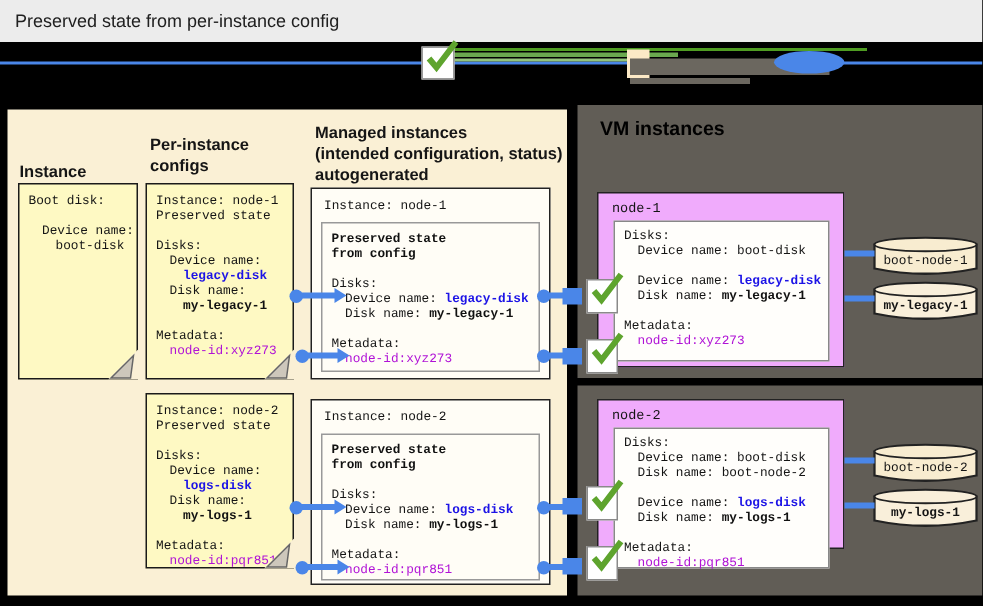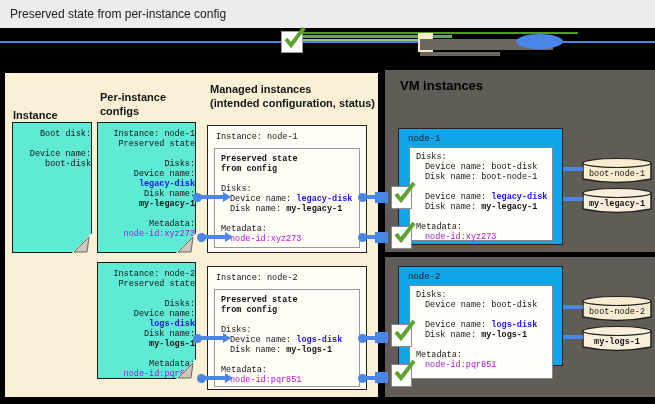--- a/index.html
+++ b/index.html
@@ -27,28 +27,28 @@
   
   .mono,.ln{font-family:"Liberation Mono",monospace;font-size:8.5px;line-height:10px;color:#141414;}
   .ln{white-space:nowrap;}
   .ind1{padding-left:9px;}
   .ind2{padding-left:18px;}
   .blank{height:10px;}
   .v-blue{color:#1c13e6;font-weight:bold;}
   .v-mag{color:#b012d6;font-weight:normal;}
   .v-b{font-weight:bold;color:#111;}
   
-  .doc{background:#5eead4;border:1px solid #1a1a1a;padding:6px 0 0 6px;box-sizing:border-box;text-align:right;}
+  .doc{background:#fef9c3;border:1px solid #1a1a1a;padding:6px 0 0 6px;box-sizing:border-box;}
   .doc .fold{position:absolute;right:-1px;bottom:-1px;}
   
   .mbox{background:#fffdf6;border:1px solid #222;box-sizing:border-box;}
   .mbox .title{position:absolute;left:8px;top:6px;}
   .inner{position:absolute;border:1px solid #999;background:#fffdf6;box-sizing:border-box;padding:5px 0 0 6px;}
   
-  .vmbox{background:#0ea5e9;border:1px solid #222;box-sizing:border-box;}
+  .vmbox{background:#f0abfc;border:1px solid #222;box-sizing:border-box;}
   .vmbox .title{position:absolute;left:9px;top:5px;font-size:9px;}
   .vminner{position:absolute;border:1px solid #888;background:#fffefb;box-sizing:border-box;padding:4px 0 0 6px;}
   
   .dot{width:9px;height:9px;border-radius:50%;background:#4a86e8;}
   .cline{height:4px;background:#4a86e8;}
   .arrow-r{width:0;height:0;border-top:5px solid transparent;border-bottom:5px solid transparent;border-left:8px solid #4a86e8;}
   .sq{width:13px;height:11px;background:#4a86e8;}
   .chk{width:19px;height:21px;background:#fff;border:1px solid #8a8a8a;}
   .chk svg,.legend-chk svg{position:absolute;}
   
@@ -88,20 +88,21 @@
   <div>Instance</div>
   <div>template</div>
 </div>
 <div class="abs colhead" style="left:100px;top:90px;">
   <div>Per-instance</div>
   <div>configs</div>
 </div>
 <div class="abs colhead" style="left:210px;top:82px;">
   <div>Managed instances</div>
   <div class="nrm">(intended configuration, status)</div>
+  <div>autogenerated</div>
 </div>
 
 <div class="abs doc" style="left:12px;top:122px;width:80px;height:131px;">
   <div class="ln">Boot disk:</div>
   <div class="ln blank"></div>
   <div class="ln ind1">Device name:</div>
   <div class="ln ind2">boot-disk</div>
   <svg class="fold" width="20" height="20" viewBox="0 0 20 20">
     <polygon points="20,0 20,20 0,20" fill="#faf0d5"></polygon>
     <polygon points="2,19 17,4 15,19" fill="#cdc7bb" stroke="#666" stroke-width="1"></polygon>
@@ -172,35 +173,35 @@
     <div class="ln">Metadata:</div>
     <div class="ln ind1 v-mag">node-id:pqr851</div>
   </div>
 </div>
 
 <div class="abs vmbox" style="left:398px;top:128px;width:165px;height:117px;">
   <div class="title mono">node-1</div>
   <div class="vminner" style="left:10px;top:18px;width:144px;height:94px;">
     <div class="ln">Disks:</div>
     <div class="ln ind1"><span>Device name:</span> <span>boot-disk</span></div>
-    <div class="ln ind1"><span>Disk name:</span> <span>boot-node-1</span></div>
     <div class="ln blank"></div>
     <div class="ln ind1"><span>Device name:</span> <span class="v-blue">legacy-disk</span></div>
     <div class="ln ind1"><span>Disk name:</span> <span class="v-b">my-legacy-1</span></div>
     <div class="ln blank"></div>
     <div class="ln">Metadata:</div>
     <div class="ln ind1 v-mag">node-id:xyz273</div>
   </div>
 </div>
 
 <div class="abs vmbox" style="left:398px;top:266px;width:165px;height:100px;">
   <div class="title mono">node-2</div>
   <div class="vminner" style="left:10px;top:18px;width:144px;height:94px;">
     <div class="ln">Disks:</div>
     <div class="ln ind1"><span>Device name:</span> <span>boot-disk</span></div>
+    <div class="ln ind1"><span>Disk name:</span> <span>boot-node-2</span></div>
     <div class="ln blank"></div>
     <div class="ln ind1"><span>Device name:</span> <span class="v-blue">logs-disk</span></div>
     <div class="ln ind1"><span>Disk name:</span> <span class="v-b">my-logs-1</span></div>
     <div class="ln blank"></div>
     <div class="ln">Metadata:</div>
     <div class="ln ind1 v-mag">node-id:pqr851</div>
   </div>
 </div>
 
 <svg class="abs" style="left:581px;top:156px;" width="72" height="30">

